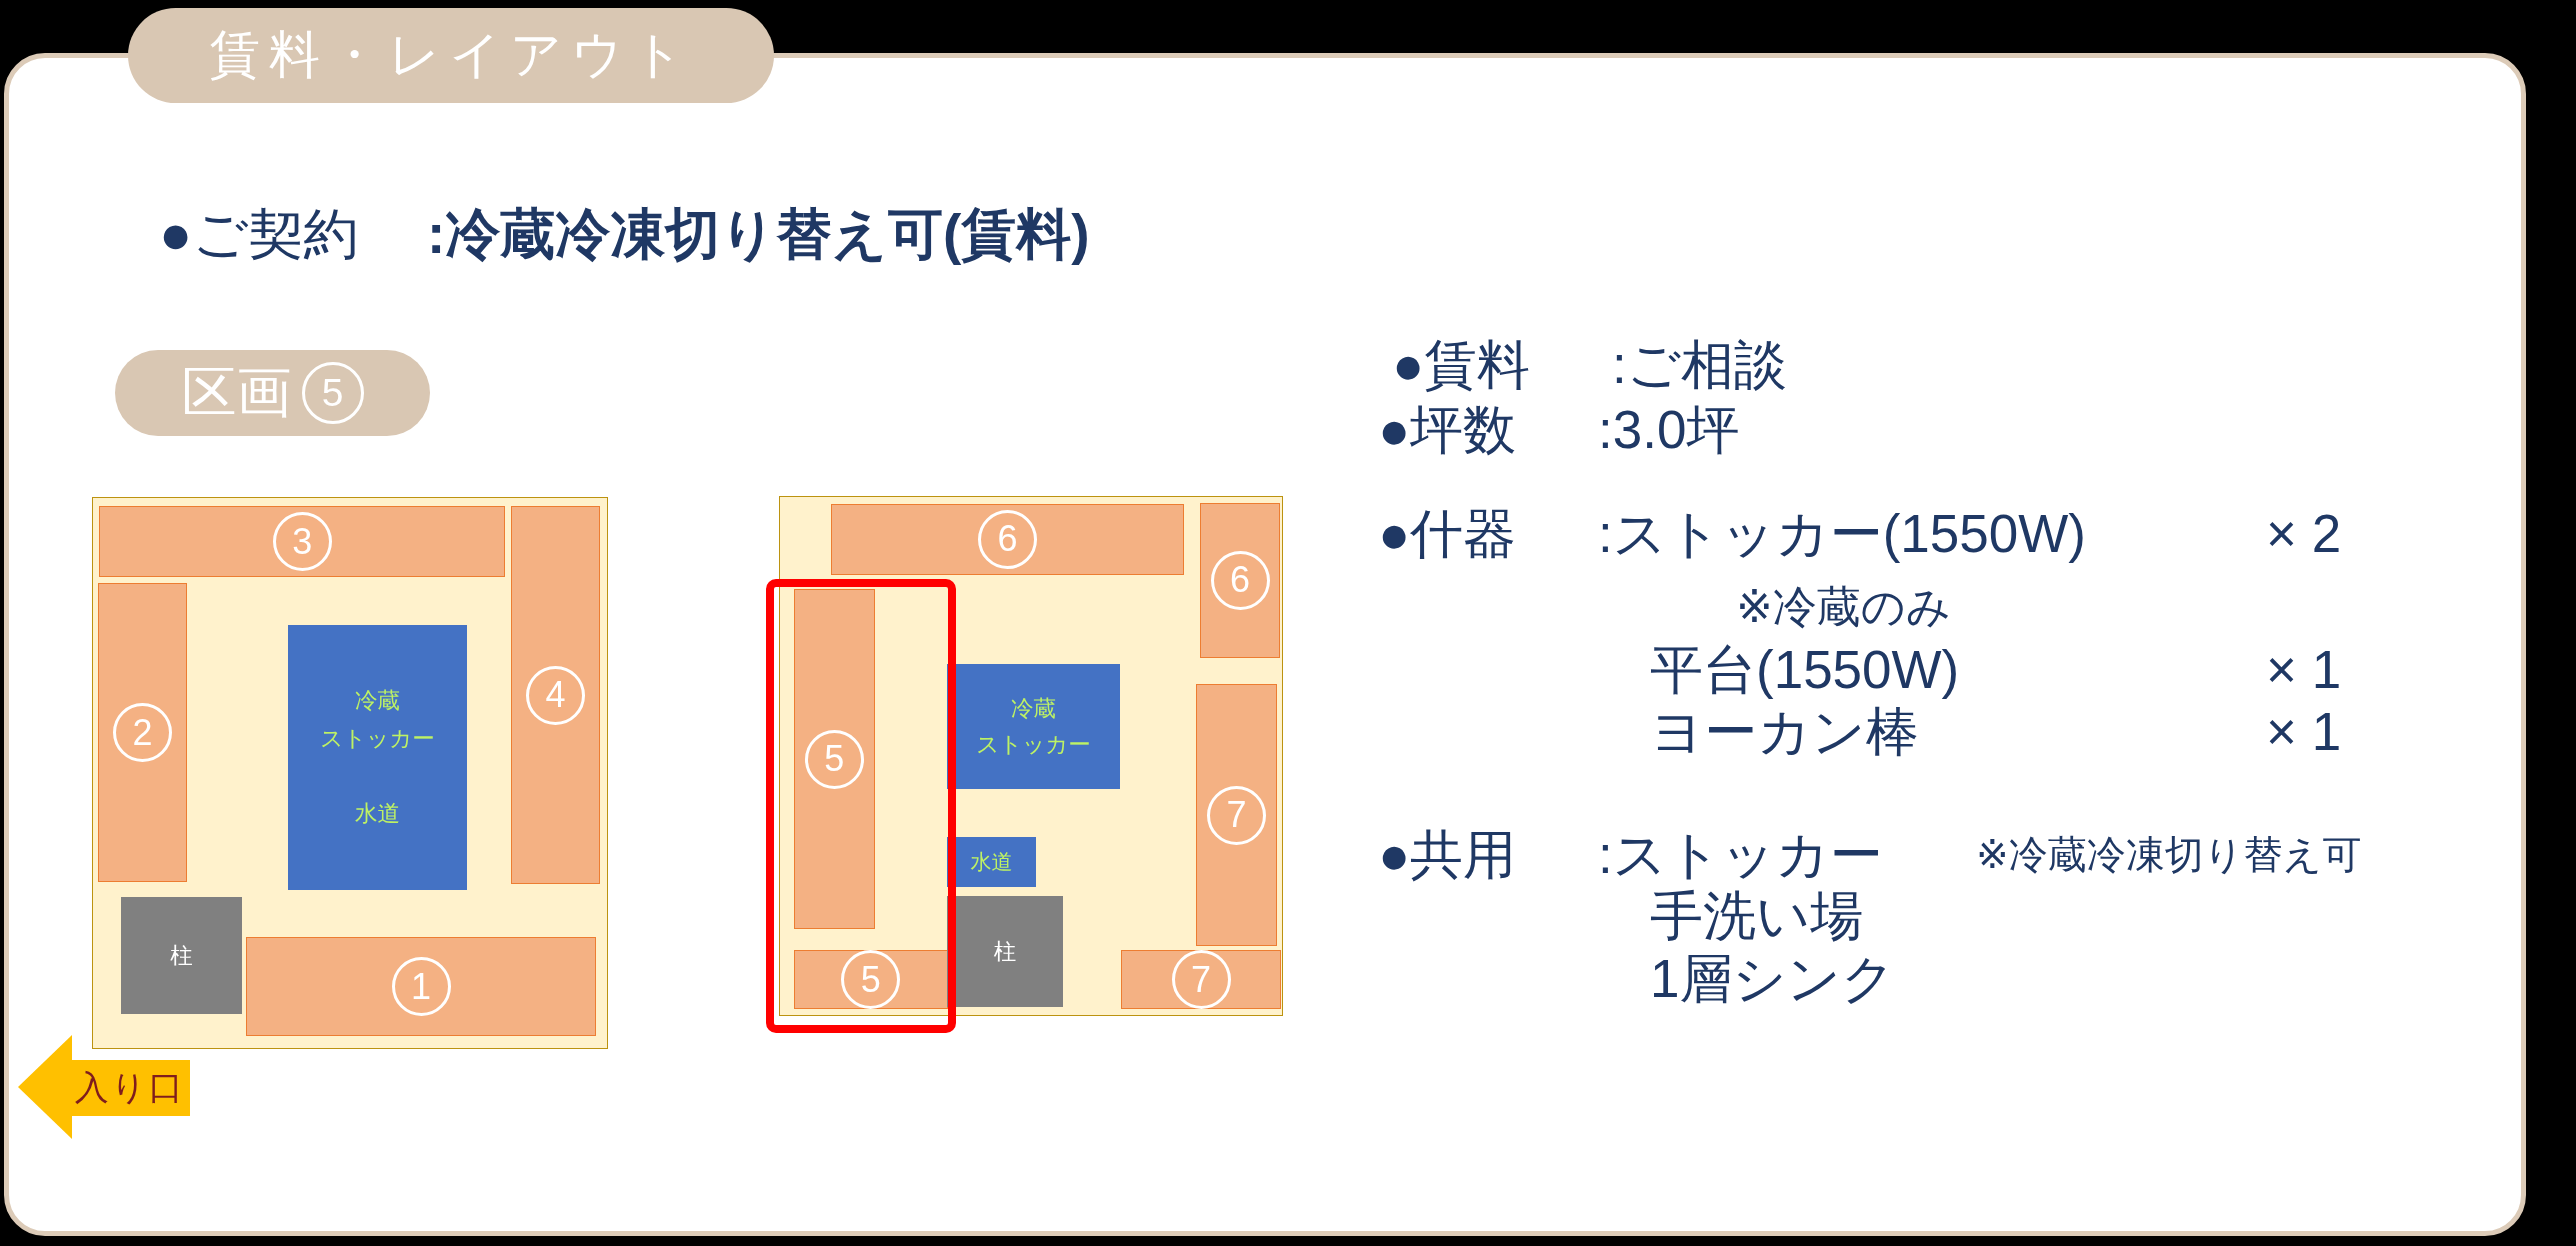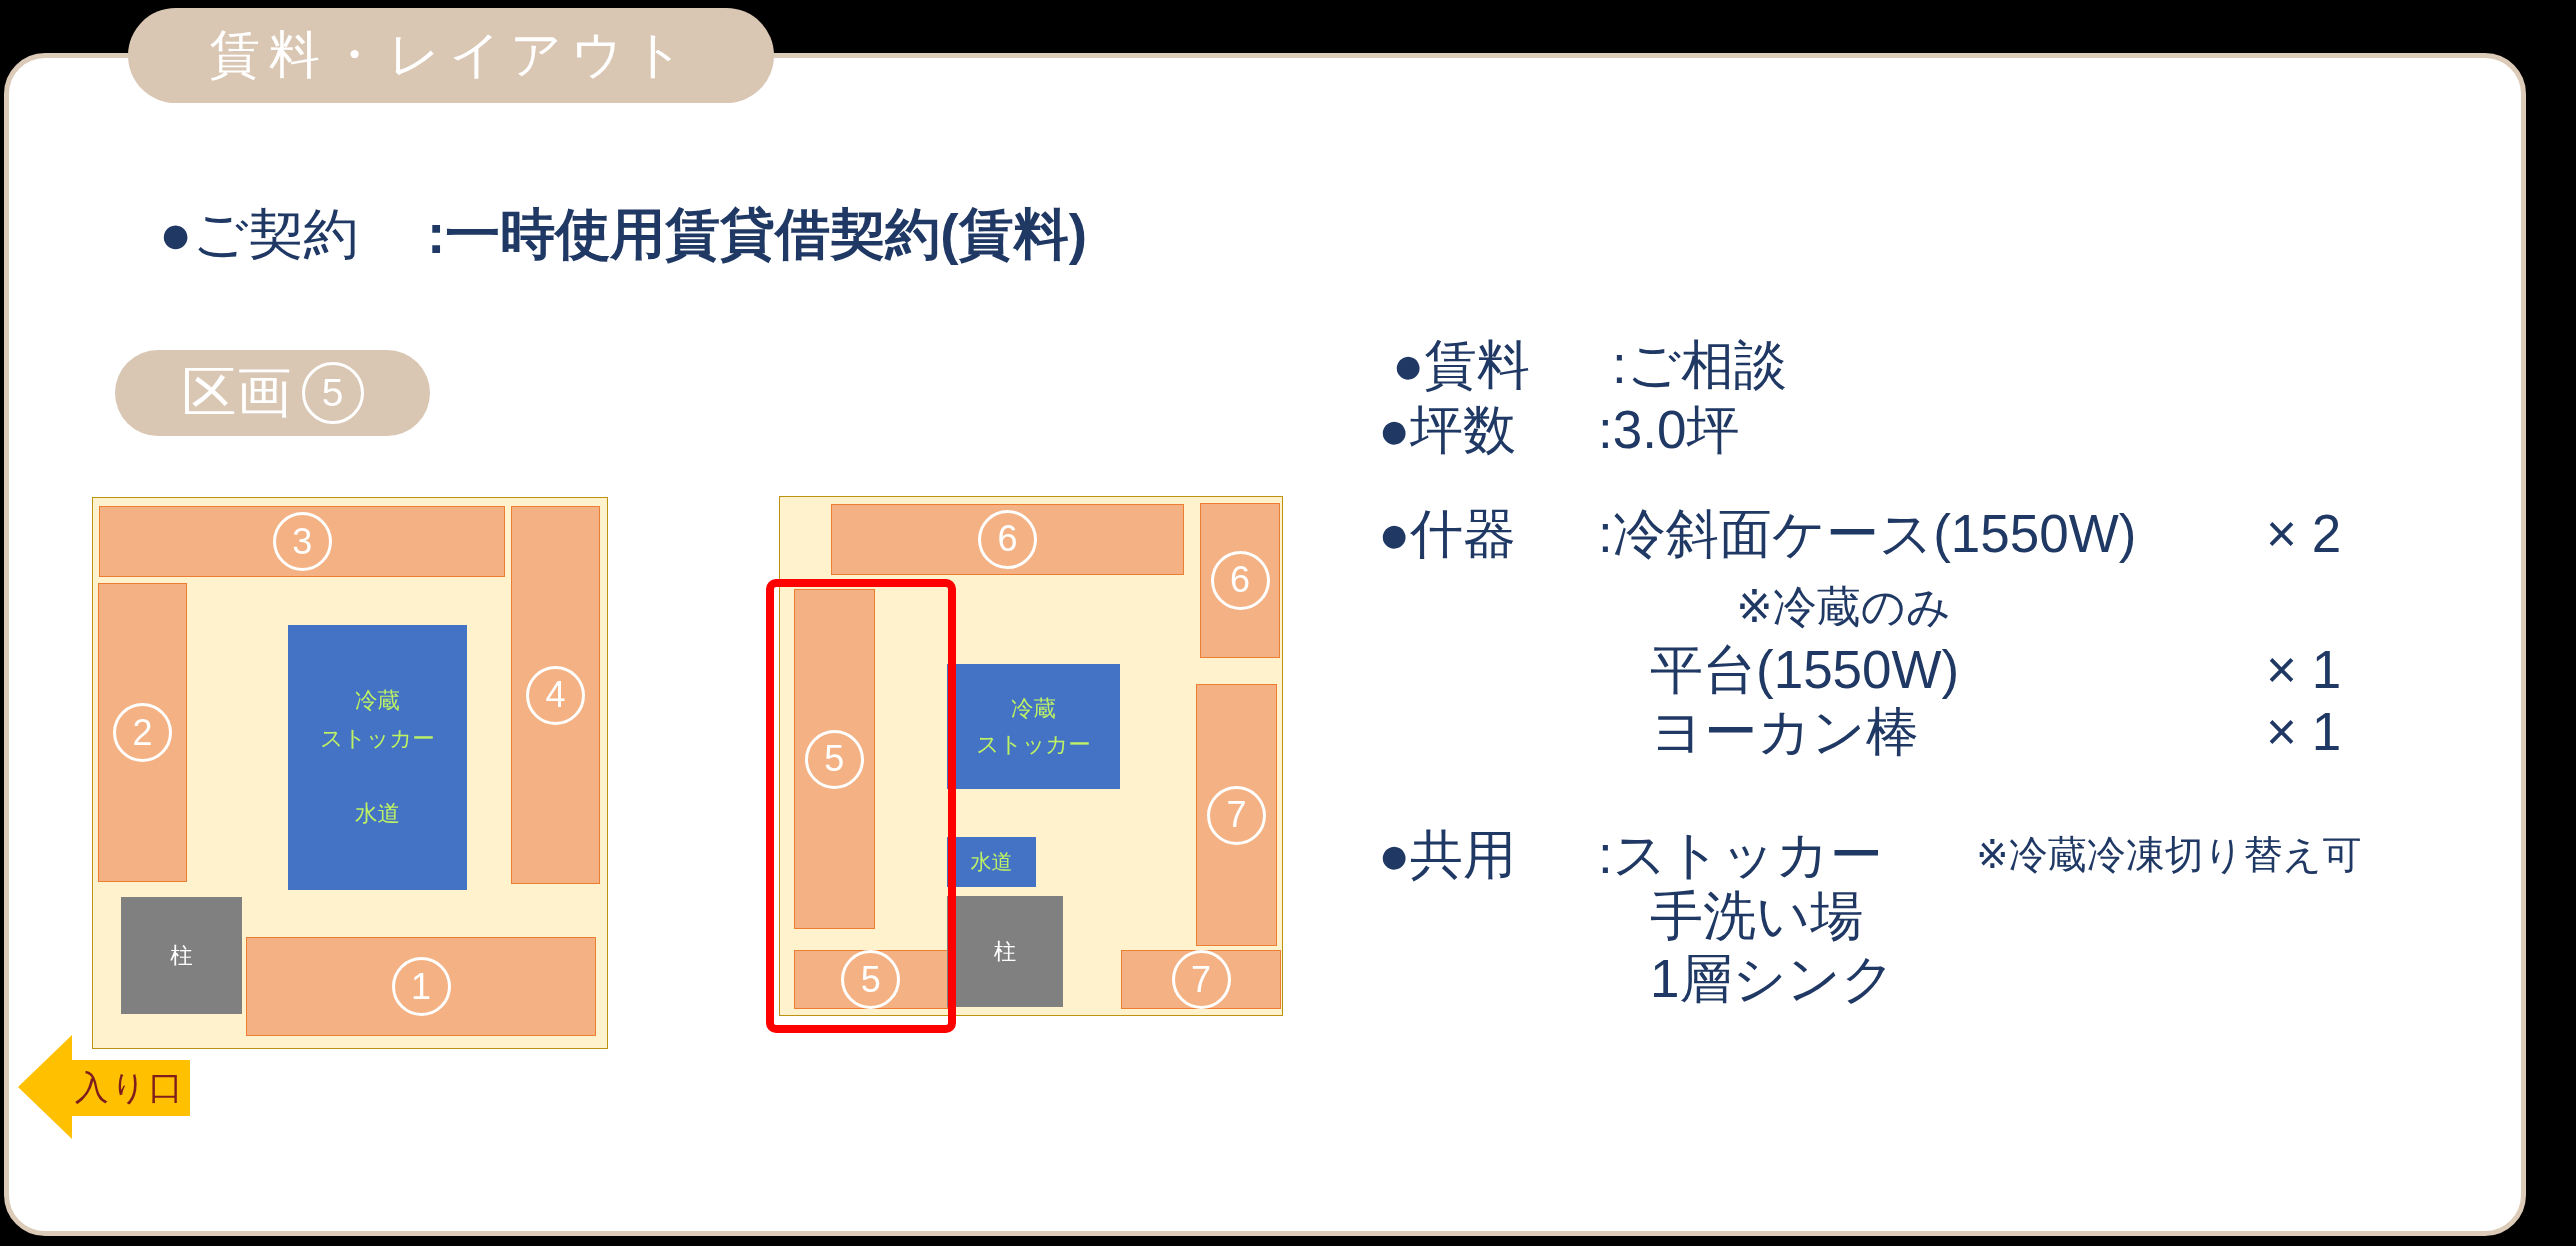--- a/index.html
+++ b/index.html
@@ -52,21 +52,21 @@
 <div class="stage">
 
   <div class="card"></div>
 
   <div class="title-badge">
     <span>賃料・レイアウト</span>
   </div>
 
   <div class="contract">
     <span>●ご契約</span>
-    <span class="val">:一時使用賃貸借契約(賃料)</span>
+    <span class="val">:冷蔵冷凍切り替え可(賃料)</span>
   </div>
 
   <div class="section-badge">
     <span>区画</span>
     <span class="cnum cnum-lg">5</span>
   </div>
 
   <div class="plan" style="left:92px; top:497px; width:516px; height:552px;">
     <div class="stall" style="left:6.2px; top:8px; width:406px; height:71px;">
       <span class="cnum">3</span>
@@ -126,21 +126,21 @@
   <div class="drow" style="top:334px;margin-left:14px;">
     <span>●賃料</span>
     <span class="dval">:ご相談</span>
   </div>
   <div class="drow" style="top:399px;">
     <span>●坪数</span>
     <span class="dval">:3.0坪</span>
   </div>
   <div class="drow" style="top:503px;">
     <span>●什器</span>
-    <span class="dval">:冷斜面ケース(1550W)</span>
+    <span class="dval">:ストッカー(1550W)</span>
     <span class="dqty">× 2</span>
   </div>
   <div class="note-small">※冷蔵のみ</div>
   <div class="drow" style="top:639px;">
     <span class="dsub">平台(1550W)</span>
     <span class="dqty">× 1</span>
   </div>
   <div class="drow" style="top:701px;">
     <span class="dsub">ヨーカン棒</span>
     <span class="dqty">× 1</span>

